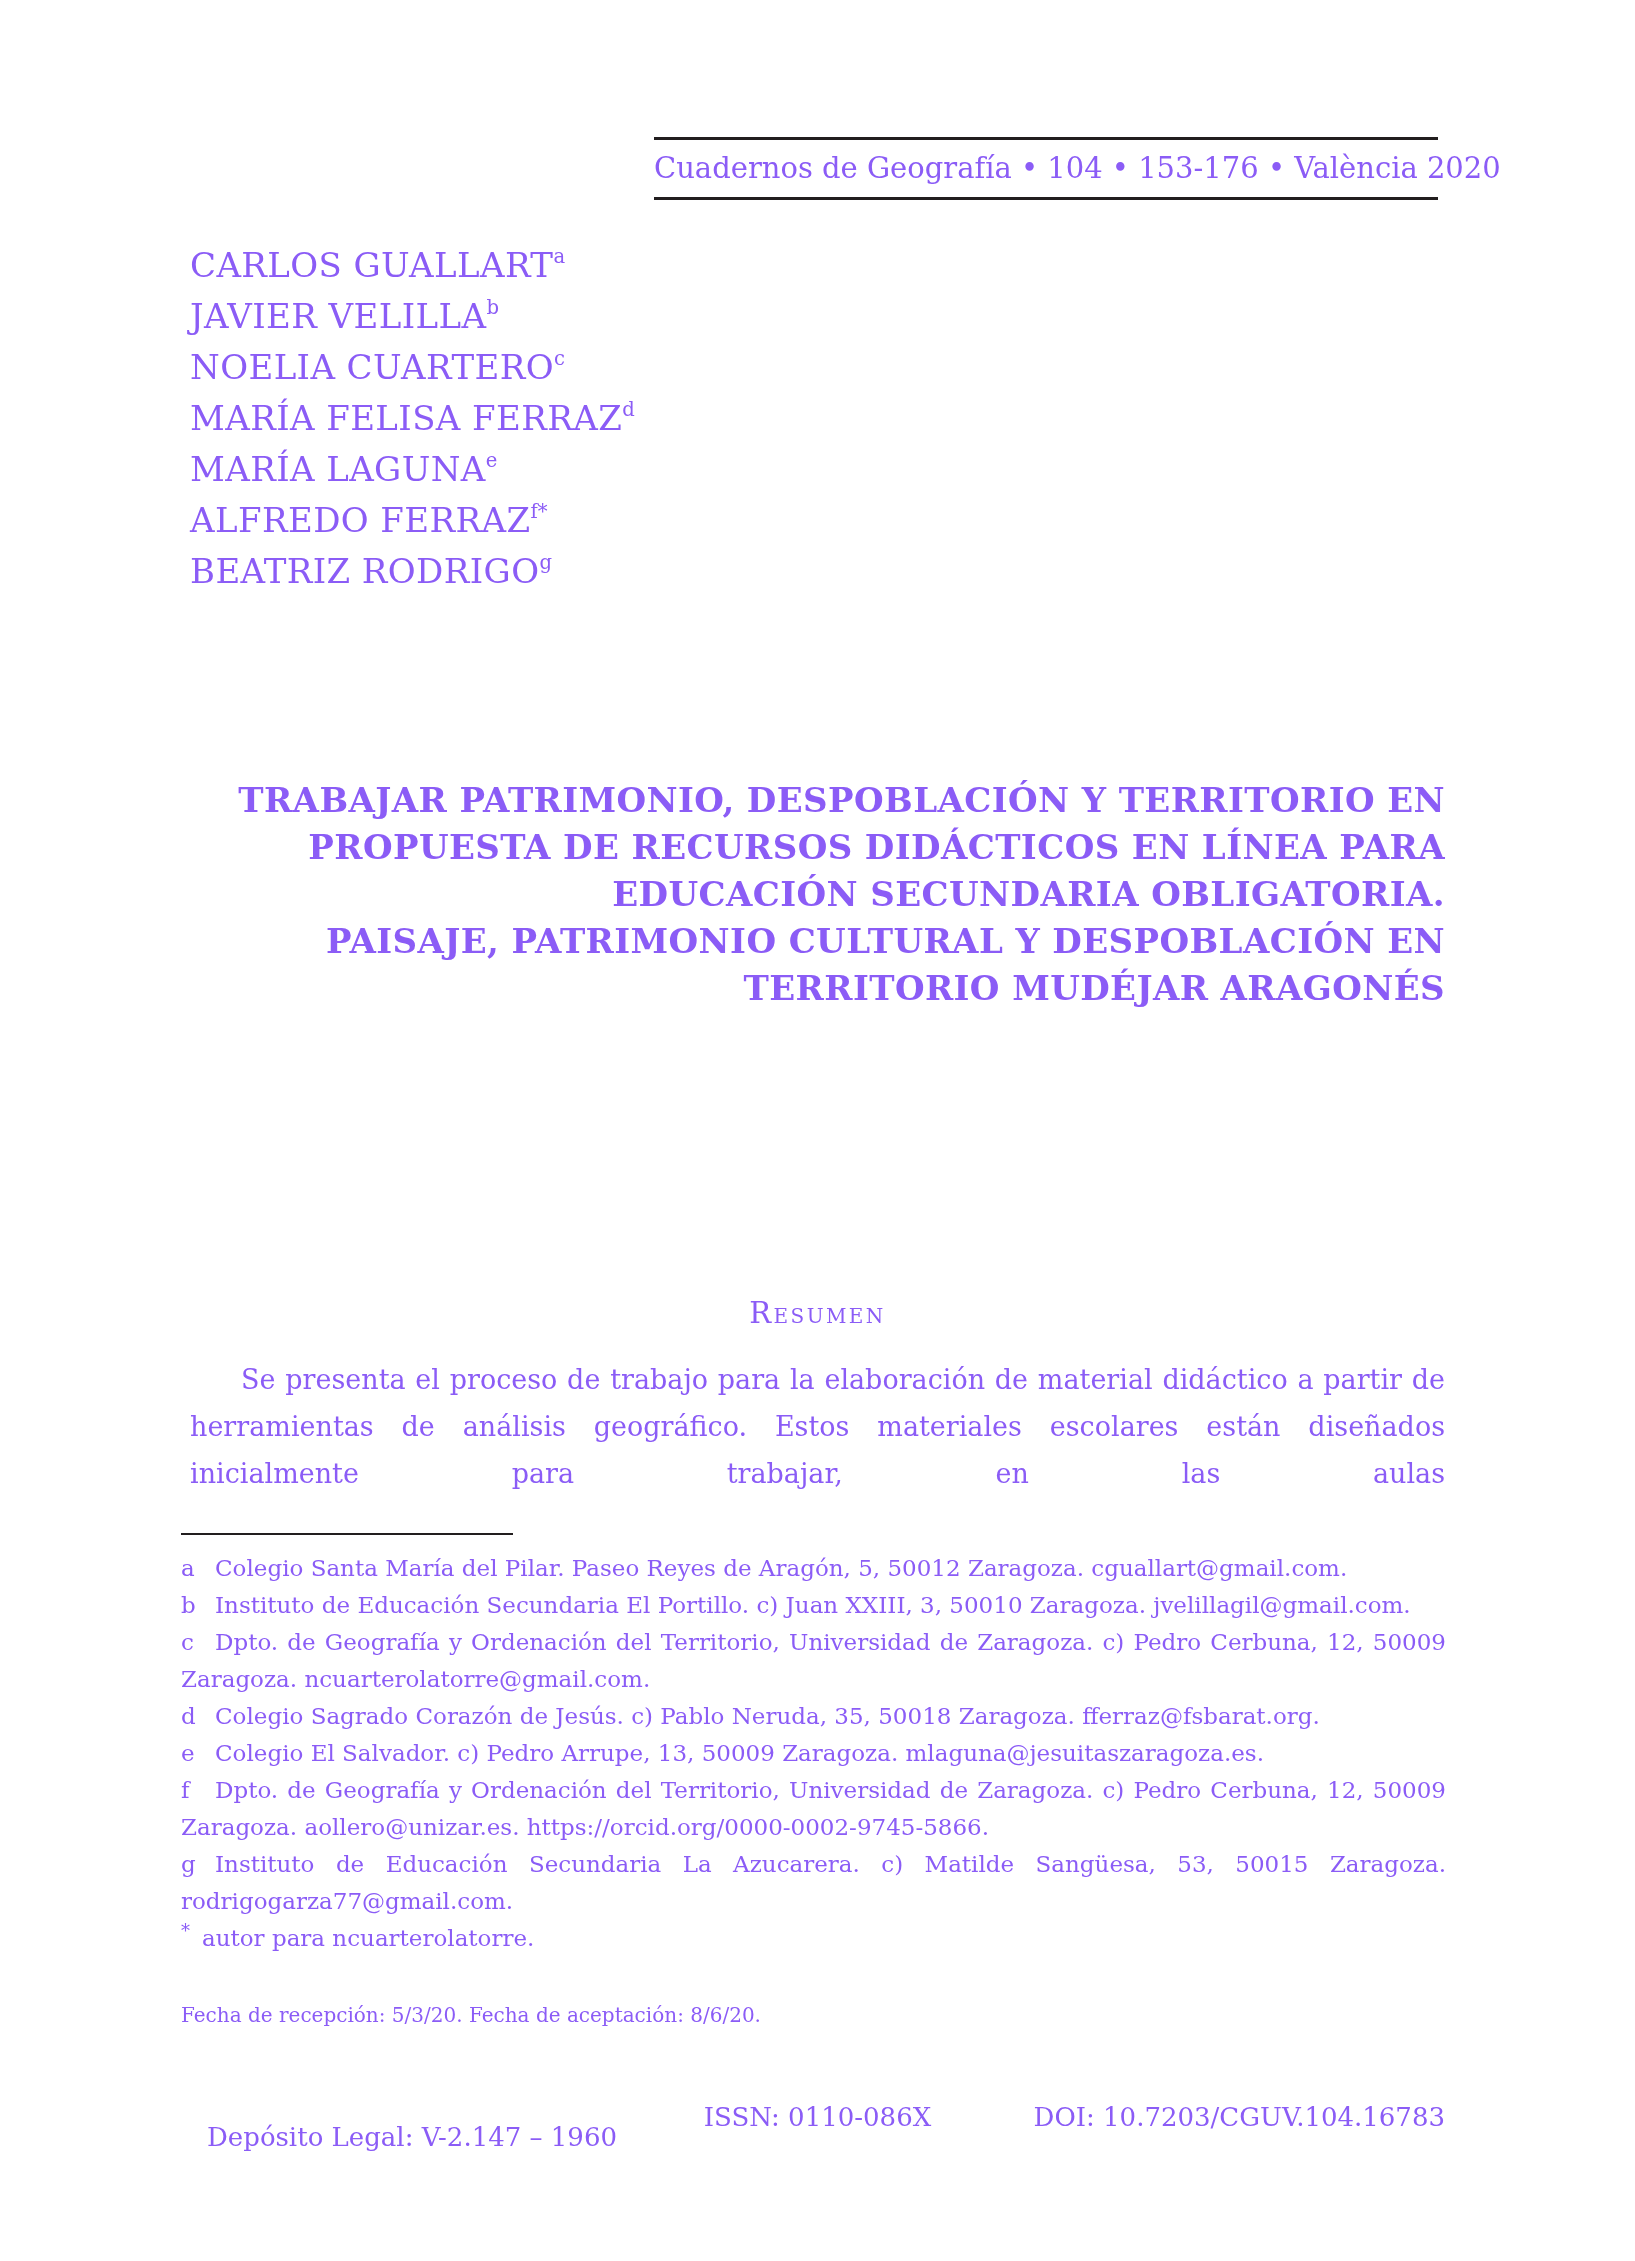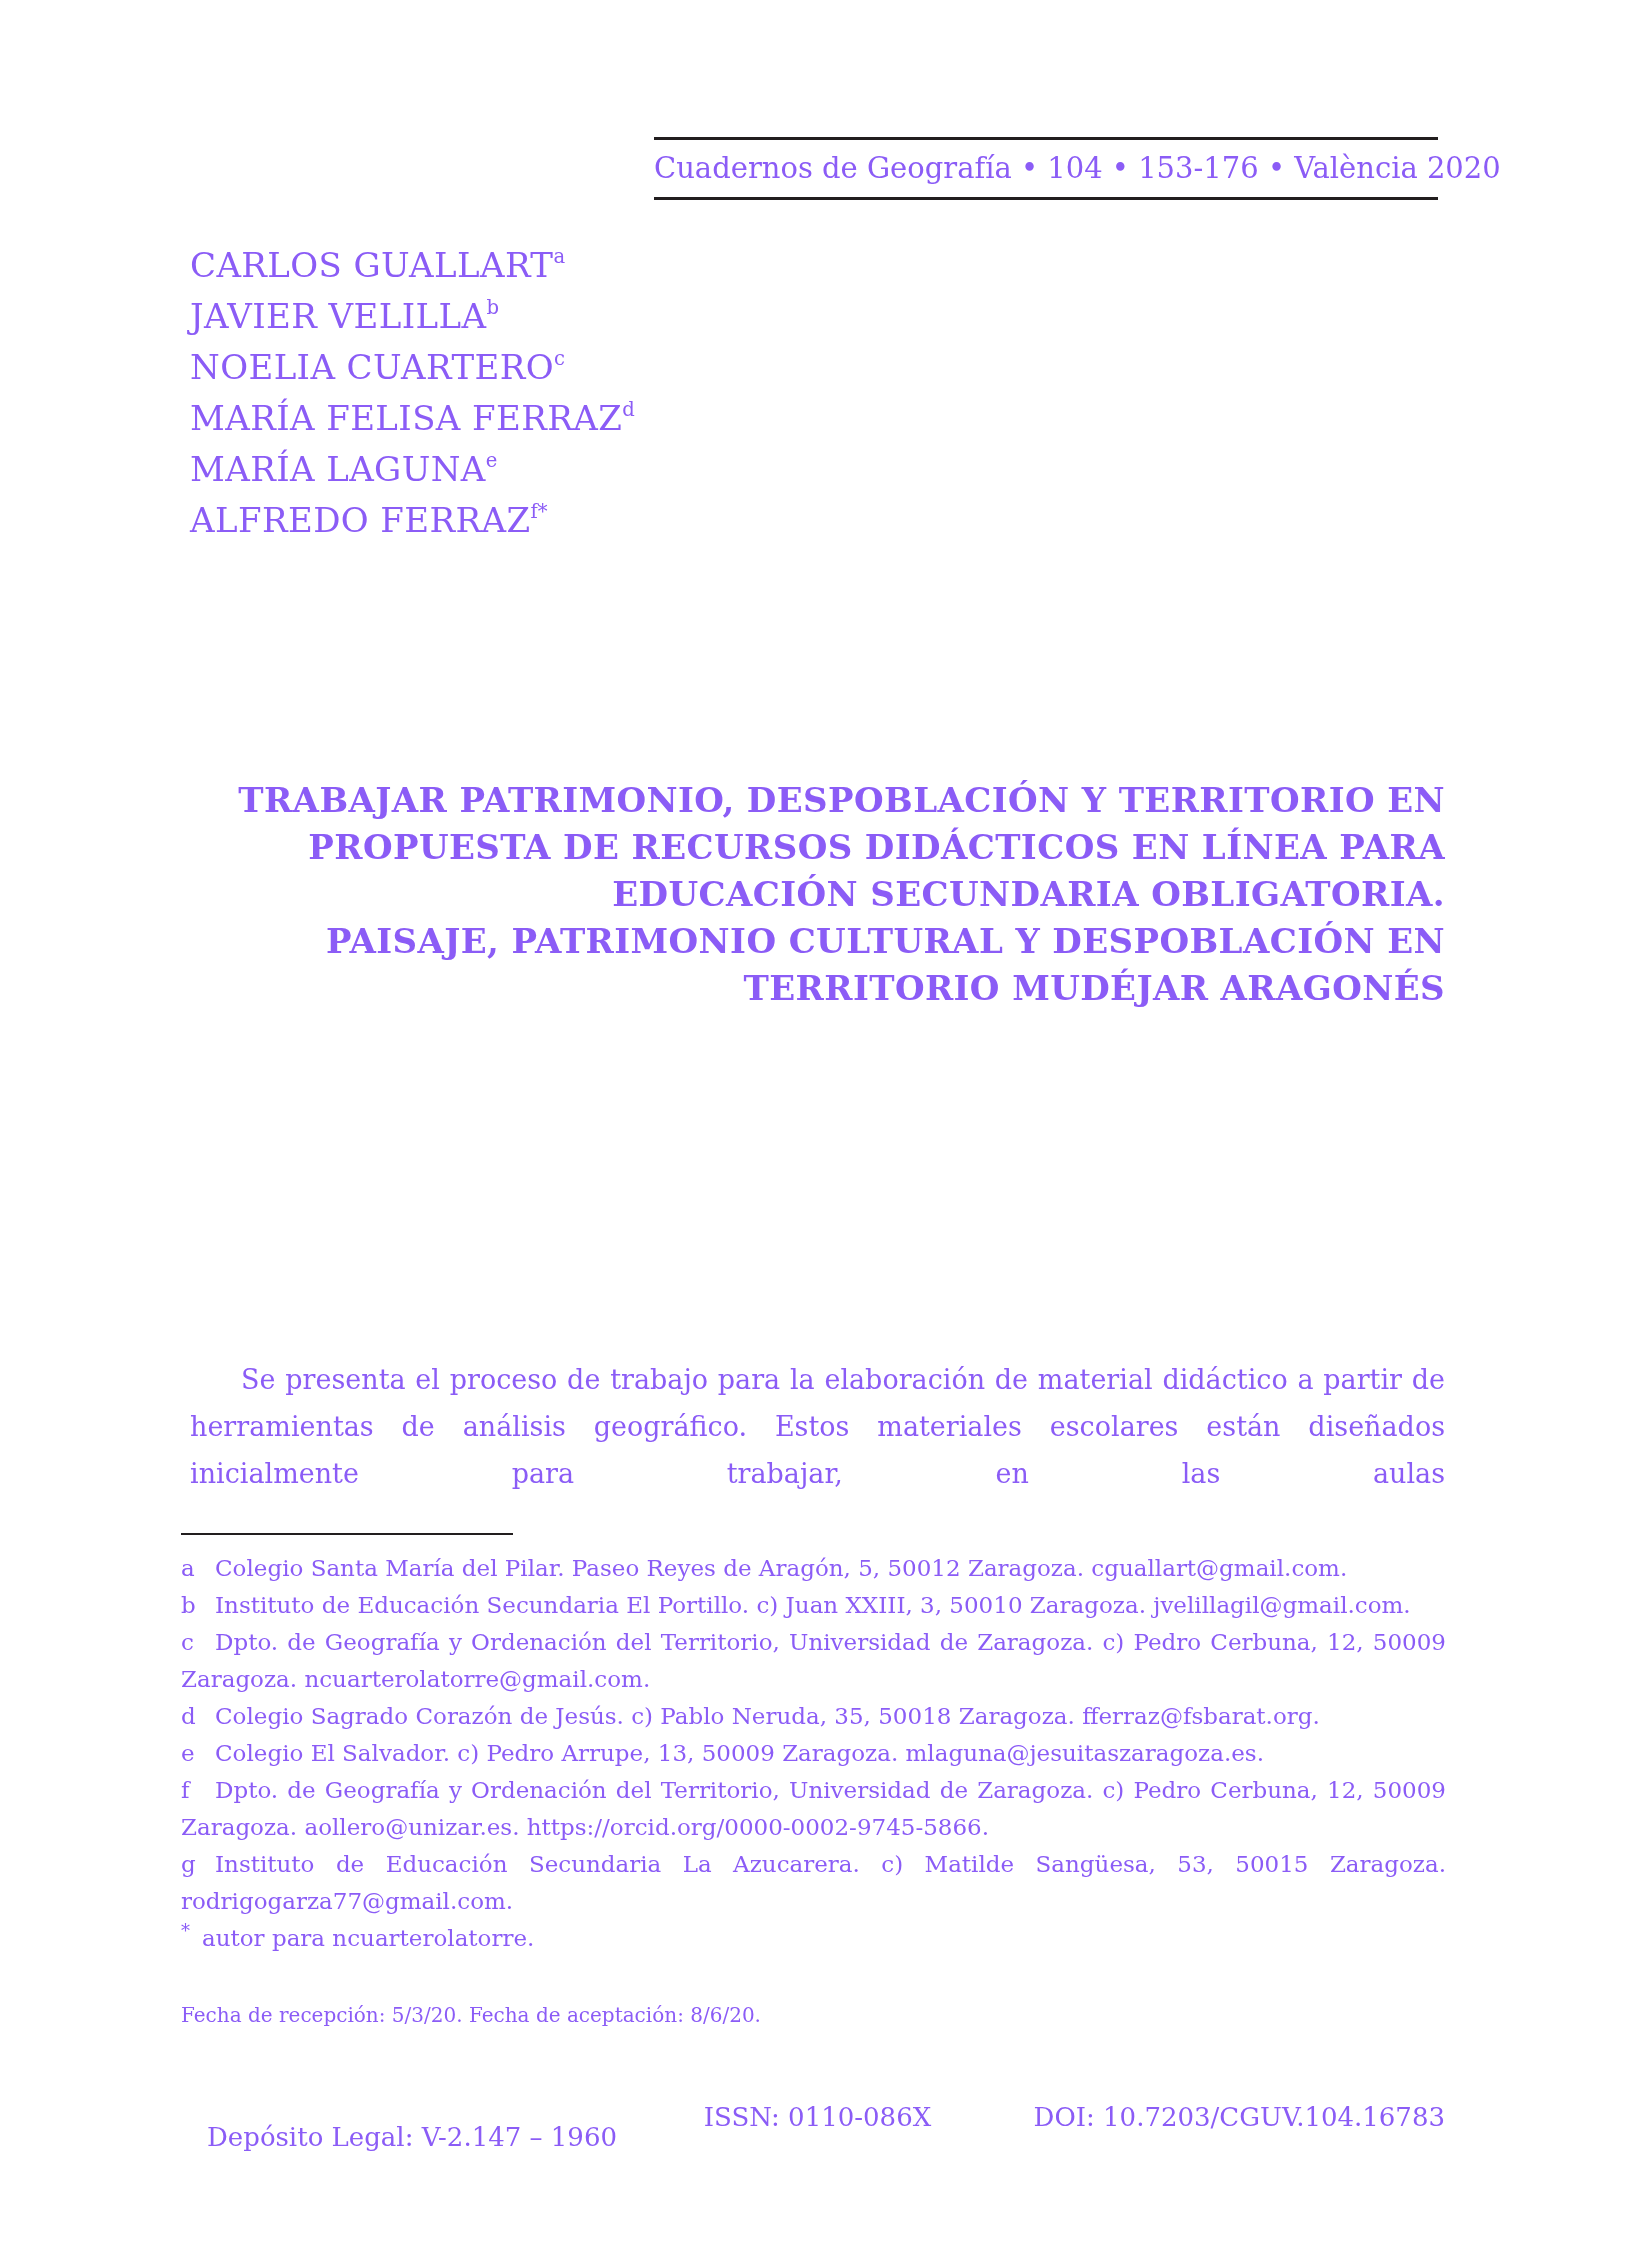--- a/index.html
+++ b/index.html
@@ -152,30 +152,32 @@
     <span>Cuadernos de Geografía • 104 • 153-176 • València 2020</span>
   </div>
 
   <div class="authors">
     <div class="author"><span>CARLOS GUALLART</span><sup>a</sup></div>
     <div class="author"><span>JAVIER VELILLA</span><sup>b</sup></div>
     <div class="author"><span>NOELIA CUARTERO</span><sup>c</sup></div>
     <div class="author"><span>MARÍA FELISA FERRAZ</span><sup>d</sup></div>
     <div class="author"><span>MARÍA LAGUNA</span><sup>e</sup></div>
     <div class="author"><span>ALFREDO FERRAZ</span><sup>f*</sup></div>
+    <div class="author"><span>BEATRIZ RODRIGO</span><sup>g</sup></div>
   </div>
 
   <h1 class="title">
     <div class="title-line">TRABAJAR PATRIMONIO, DESPOBLACIÓN Y TERRITORIO EN</div>
     <div class="title-line">PROPUESTA DE RECURSOS DIDÁCTICOS EN LÍNEA PARA</div>
     <div class="title-line">EDUCACIÓN SECUNDARIA OBLIGATORIA.</div>
     <div class="title-line">PAISAJE, PATRIMONIO CULTURAL Y DESPOBLACIÓN EN</div>
     <div class="title-line">TERRITORIO MUDÉJAR ARAGONÉS</div>
   </h1>
 
+  <div class="resumen-heading">Resumen</div>
 
   <p class="abstract">Se presenta el proceso de trabajo para la elaboración de material didáctico a partir de herramientas de análisis geográfico. Estos materiales escolares están diseñados inicialmente para trabajar, en las aulas</p>
 
   <div class="fn-rule"></div>
 
   <div class="footnotes">
     <div class="footnote"><span class="fn-marker">a</span><span class="fn-text">Colegio Santa María del Pilar. Paseo Reyes de Aragón, 5, 50012 Zaragoza. cguallart@gmail.com.</span></div>
     <div class="footnote"><span class="fn-marker">b</span><span class="fn-text">Instituto de Educación Secundaria El Portillo. c) Juan XXIII, 3, 50010 Zaragoza. jvelillagil@gmail.com.</span></div>
     <div class="footnote"><span class="fn-marker">c</span><span class="fn-text">Dpto. de Geografía y Ordenación del Territorio, Universidad de Zaragoza. c) Pedro Cerbuna, 12, 50009 Zaragoza. ncuarterolatorre@gmail.com.</span></div>
     <div class="footnote"><span class="fn-marker">d</span><span class="fn-text">Colegio Sagrado Corazón de Jesús. c) Pablo Neruda, 35, 50018 Zaragoza. fferraz@fsbarat.org.</span></div>

